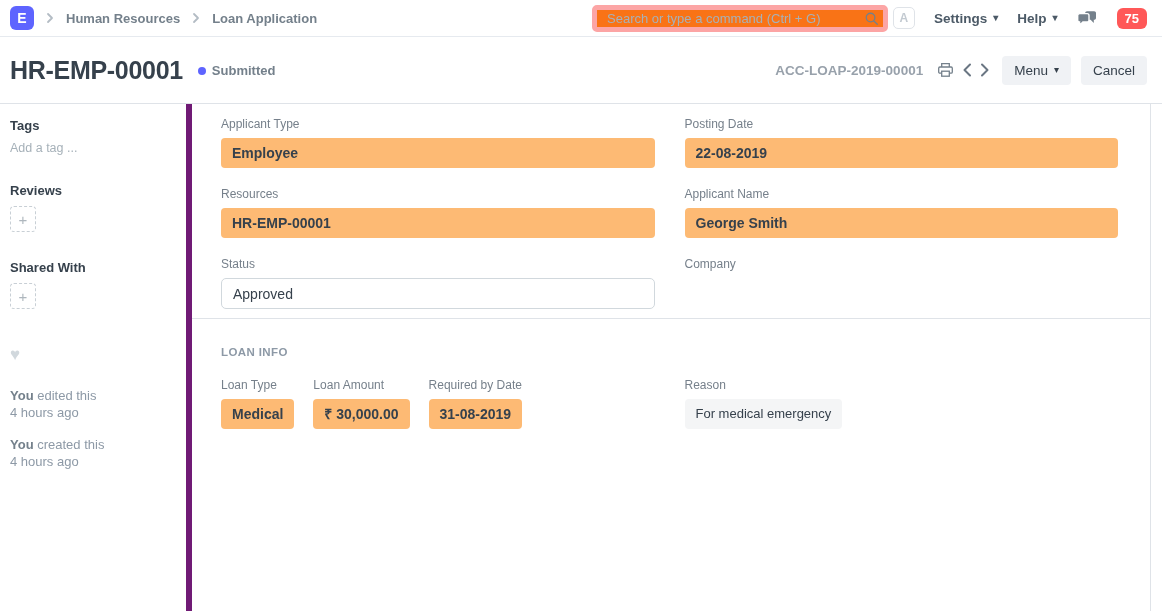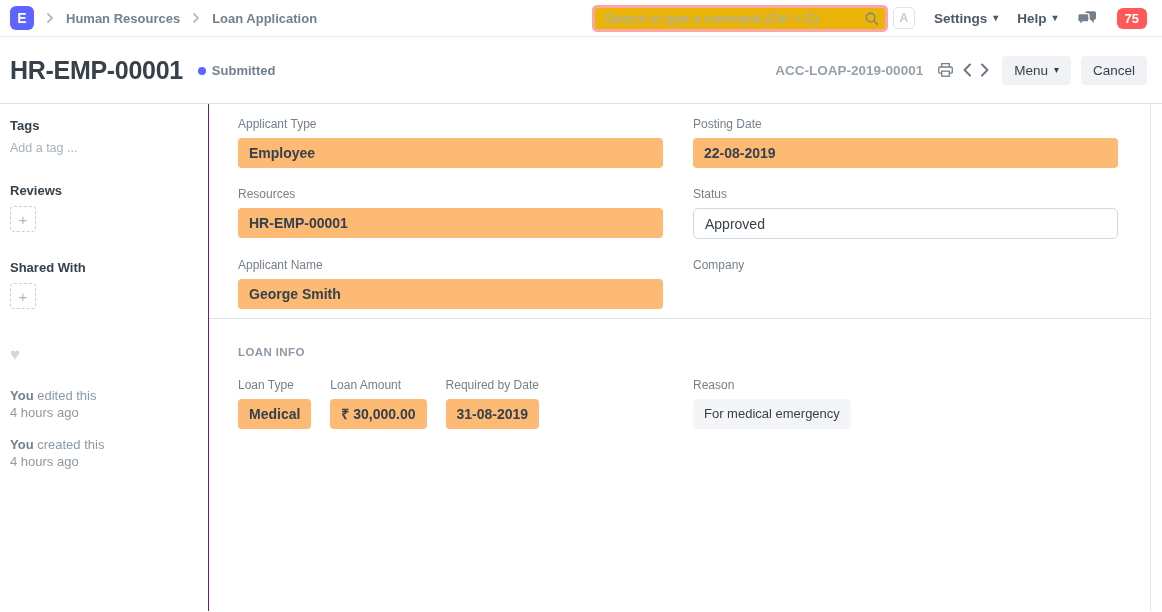--- a/index.html
+++ b/index.html
@@ -17,23 +17,23 @@
   }
   .logo {
     width:24px; height:24px; border-radius:6px; background:#5e64ff;
     color:#fff; font-weight:bold; font-size:14px;
     display:flex; align-items:center; justify-content:center; cursor:pointer;
   }
   .crumb-sep { display:flex; align-items:center; margin:0 8px; }
   .crumb { font-size:13px; font-weight:600; color:#74808b; cursor:pointer; }
   .search-wrap { position:absolute; left:592px; top:5px; width:296px; height:27px; }
   .search-wrap input {
-    width:100%; height:100%; border:3px solid #fca5a5; border-radius:5px;
+    width:100%; height:100%; border:5px solid #fca5a5; border-radius:5px;
     padding:0 30px 0 10px; font-size:13px; color:#36414c; outline:none;
-    font-family:"Liberation Sans", sans-serif; background:#eab308;
+    font-family:"Liberation Sans", sans-serif; background:#f97316;
   }
   .search-wrap input::placeholder { color:#a6b1b9; }
   .search-icon { position:absolute; right:9px; top:6px; }
   .nav-right { margin-left:auto; display:flex; align-items:center; gap:19px; }
   .a-box {
     width:22px; height:22px; border:1px solid #dfe3e8; border-radius:5px;
     color:#c3cad1; font-size:12px; font-weight:600;
     display:flex; align-items:center; justify-content:center; cursor:pointer;
   }
   .nav-link {
@@ -63,21 +63,21 @@
     padding:0 12px; font-size:13.5px; color:#36414c; cursor:pointer;
     font-family:"Liberation Sans", sans-serif; display:flex; align-items:center; gap:6px;
   }
   .btn + .btn { margin-left:10px; }
   .btn .caret { color:#36414c; }
   .head-right .btn:first-of-type { margin-left:8px; }
 
   
   .page-body { display:flex; height:507px; }
   .sidebar {
-    width:209px; flex:none; border-right:1px solid #701a75;
+    width:192px; flex:none; border-right:6px solid #701a75;
     padding:14px 15px 0 10px;
   }
   .main { flex:1; border-right:1px solid #dfe3e8; margin-right:11px; background:#fff; }
 
   
   .sb-heading { font-size:13px; font-weight:600; color:#36414c; margin-bottom:8px; }
   .add-tag { font-size:12.5px; color:#a6b1b9; cursor:pointer; margin-bottom:28px; }
   .plus-btn {
     width:26px; height:26px; border:1px dashed #c8cfd5; border-radius:4px;
     background:#fff; color:#aeb6bd; font-size:15px; line-height:1;
@@ -234,26 +234,26 @@
         </div>
         <div class="field">
           <div class="field-label">Posting Date</div>
           <div class="control readonly">22-08-2019</div>
         </div>
         <div class="field">
           <div class="field-label">Resources</div>
           <div class="control readonly">HR-EMP-00001</div>
         </div>
         <div class="field">
+          <div class="field-label">Applicant Name</div>
+          <div class="control readonly">George Smith</div>
+        </div>
+        <div class="field">
           <div class="field-label">Status</div>
           <input class="control editable" value="Approved" style="">
-        </div>
-        <div class="field">
-          <div class="field-label">Applicant Name</div>
-          <div class="control readonly">George Smith</div>
         </div>
         <div class="field">
           <div class="field-label">Company</div>
         </div>
       </div>
     </div>
 
     <div class="form-section">
       <div class="section-heading">LOAN INFO</div>
       <div class="two-col">

